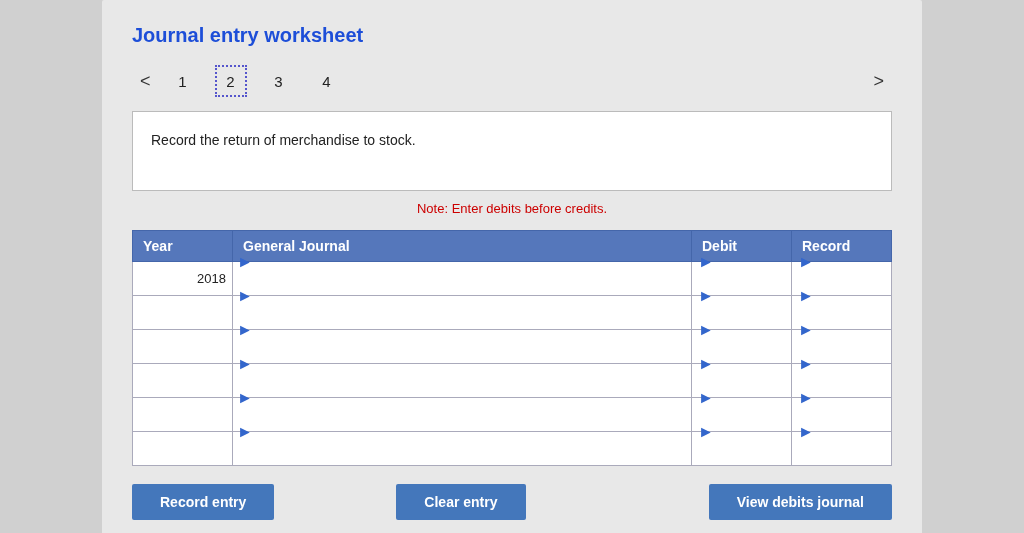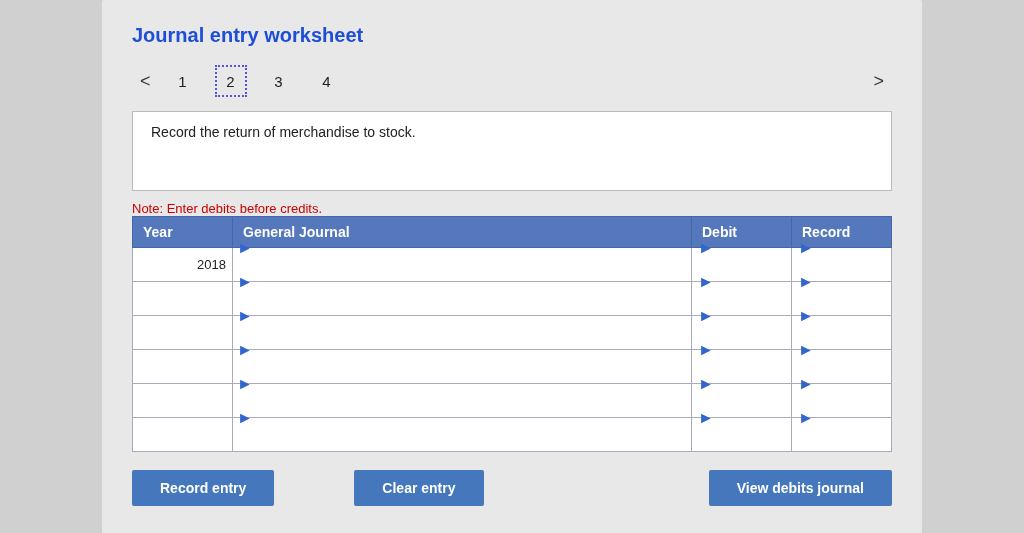--- a/index.html
+++ b/index.html
@@ -52,30 +52,31 @@
       cursor: pointer;
       color: #222;
     }
     .tab-num.active {
       border: 2px dotted #5555cc;
       color: #222;
     }
     .instruction-box {
       background: #fff;
       border: 1px solid #bbb;
-      padding: 12px 18px;
+      padding: 20px 18px;
       min-height: 80px;
       margin-bottom: 10px;
       font-size: 14px;
       color: #222;
     }
     .note-text {
       color: #cc0000;
       font-size: 13px;
-      margin-bottom: 0;
+      margin-bottom: 14px;
+      text-align: center;
     }
     
     .journal-table {
       width: 100%;
       border-collapse: collapse;
       background: #fff;
       margin-bottom: 18px;
     }
     .journal-table thead tr th {
       background: #5577bb;
@@ -138,21 +139,21 @@
       font-size: 14px;
       font-weight: bold;
       color: #fff;
       background: #4477bb;
       border: none;
       cursor: pointer;
       border-radius: 2px;
       white-space: nowrap;
     }
     .btn-clear {
-      margin-left: 68px;
+      margin-left: 110px;
     }
     .btn-view {
       margin-left: auto;
     }
     
     .journal-table tbody tr td.has-marker {
       padding-left: 4px;
     }
   </style>
 </head>

